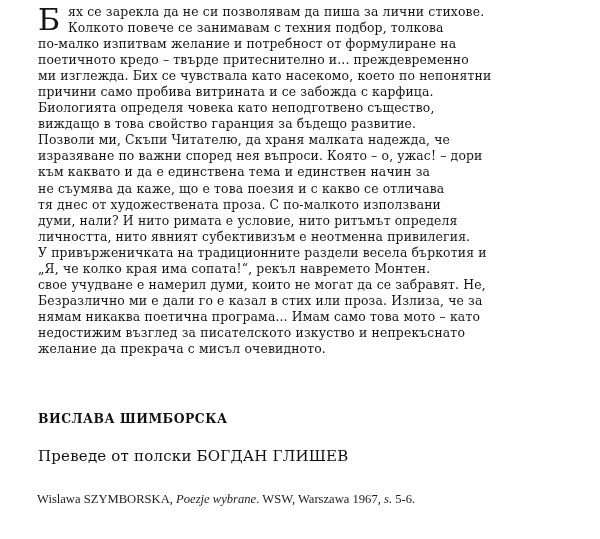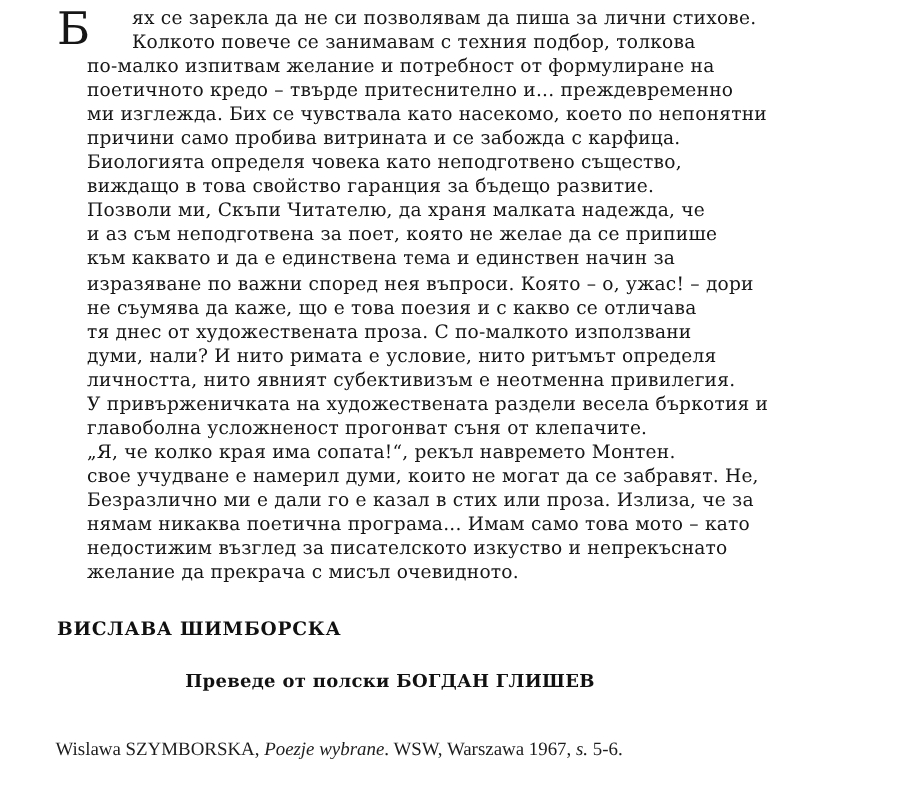--- a/index.html
+++ b/index.html
@@ -30,21 +30,20 @@
     width: 500px;
   }
 
   .essay-line {
     font-family: "DejaVu Serif", "Liberation Serif", serif;
     font-size: 12.4px;
     line-height: 16.05px;
     letter-spacing: 0.15px;
     white-space: pre;
     color: #161616;
-    margin-left: 20px;
     -webkit-font-smoothing: antialiased;
   }
 
   
   .essay-line.indent-dropcap {
     padding-left: 30px;
   }
 
   .dropcap {
     position: absolute;
@@ -70,24 +69,24 @@
     letter-spacing: 0.5px;
     color: #111111;
     white-space: pre;
   }
 
   .translator-line {
     position: absolute;
     left: 38px;
     top: 447px;
     width: 444px;
-    text-align: center;
+    text-align: left;
     font-family: "DejaVu Serif", "Liberation Serif", serif;
-    font-size: 12px;
-    font-weight: 700;
+    font-size: 15px;
+    font-weight: 400;
     letter-spacing: 0.2px;
     color: #111111;
     white-space: pre;
   }
 
   
   .citation {
     position: absolute;
     left: 37px;
     top: 492px;
@@ -111,29 +110,27 @@
 
     <div class="essay-line indent-dropcap">ях се зарекла да не си позволявам да пиша за лични стихове.</div>
     <div class="essay-line indent-dropcap">Колкото повече се занимавам с техния подбор, толкова</div>
     <div class="essay-line">по-малко изпитвам желание и потребност от формулиране на</div>
     <div class="essay-line">поетичното кредо – твърде притеснително и... преждевременно</div>
     <div class="essay-line">ми изглежда. Бих се чувствала като насекомо, което по непонятни</div>
     <div class="essay-line">причини само пробива витрината и се забожда с карфица.</div>
     <div class="essay-line">Биологията определя човека като неподготвено същество,</div>
     <div class="essay-line">виждащо в това свойство гаранция за бъдещо развитие.</div>
     <div class="essay-line">Позволи ми, Скъпи Читателю, да храня малката надежда, че</div>
-    <div class="essay-line">и аз съм неподготвена за поет, която не желае да се припише</div>
+    <div class="essay-line">изразяване по важни според нея въпроси. Която – о, ужас! – дори</div>
     <div class="essay-line">към каквато и да е единствена тема и единствен начин за</div>
-    <div class="essay-line">изразяване по важни според нея въпроси. Която – о, ужас! – дори</div>
     <div class="essay-line">не съумява да каже, що е това поезия и с какво се отличава</div>
     <div class="essay-line">тя днес от художествената проза. С по-малкото използвани</div>
     <div class="essay-line">думи, нали? И нито римата е условие, нито ритъмът определя</div>
     <div class="essay-line">личността, нито явният субективизъм е неотменна привилегия.</div>
-    <div class="essay-line">У привърженичката на художествената раздели весела бъркотия и</div>
-    <div class="essay-line">главоболна усложненост прогонват съня от клепачите.</div>
+    <div class="essay-line">У привърженичката на традиционните раздели весела бъркотия и</div>
     <div class="essay-line">„Я, че колко края има сопата!“, рекъл навремето Монтен.</div>
     <div class="essay-line">свое учудване е намерил думи, които не могат да се забравят. Не,</div>
     <div class="essay-line">Безразлично ми е дали го е казал в стих или проза. Излиза, че за</div>
     <div class="essay-line">нямам никаква поетична програма... Имам само това мото – като</div>
     <div class="essay-line">недостижим възглед за писателското изкуство и непрекъснато</div>
     <div class="essay-line">желание да прекрача с мисъл очевидното.</div>
   </div>
 
   <div class="author-line">ВИСЛАВА ШИМБОРСКА</div>
 

